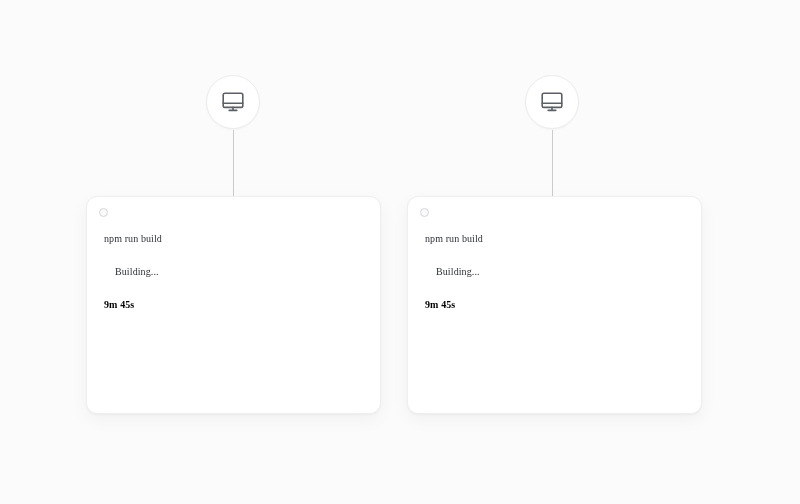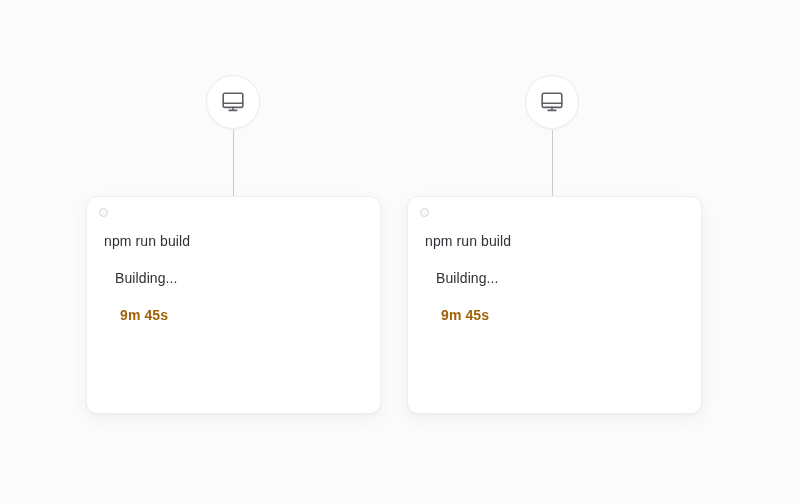--- a/index.html
+++ b/index.html
@@ -109,30 +109,30 @@
   }
 
   .card-body {
     position: absolute;
     top: 37px;
     left: 17px;
     right: 16px;
   }
 
   .log-line {
-    font-family: Liberation Sans, sans-serif;
-    font-size: 14px;
+    font-family: Liberation Serif, serif;
+    font-size: 10px;
     line-height: 1;
     color: #2e3135;
     letter-spacing: 0.1px;
     white-space: pre;
   }
   .log-line.cmd      { margin: 0 0 23px 0; }
   .log-line.status   { margin: 0 0 23px 11px; }
-  .log-line.elapsed  { margin: 16px; font-weight: bold; color: #a16207; }
+  .log-line.elapsed  { margin: 0; font-weight: bold; color: #000000; }
 </style>
 </head>
 <body>
 
 <div id="stage">
 
   <div class="node node-0">
 
     <div class="icon-badge">
       <span>

